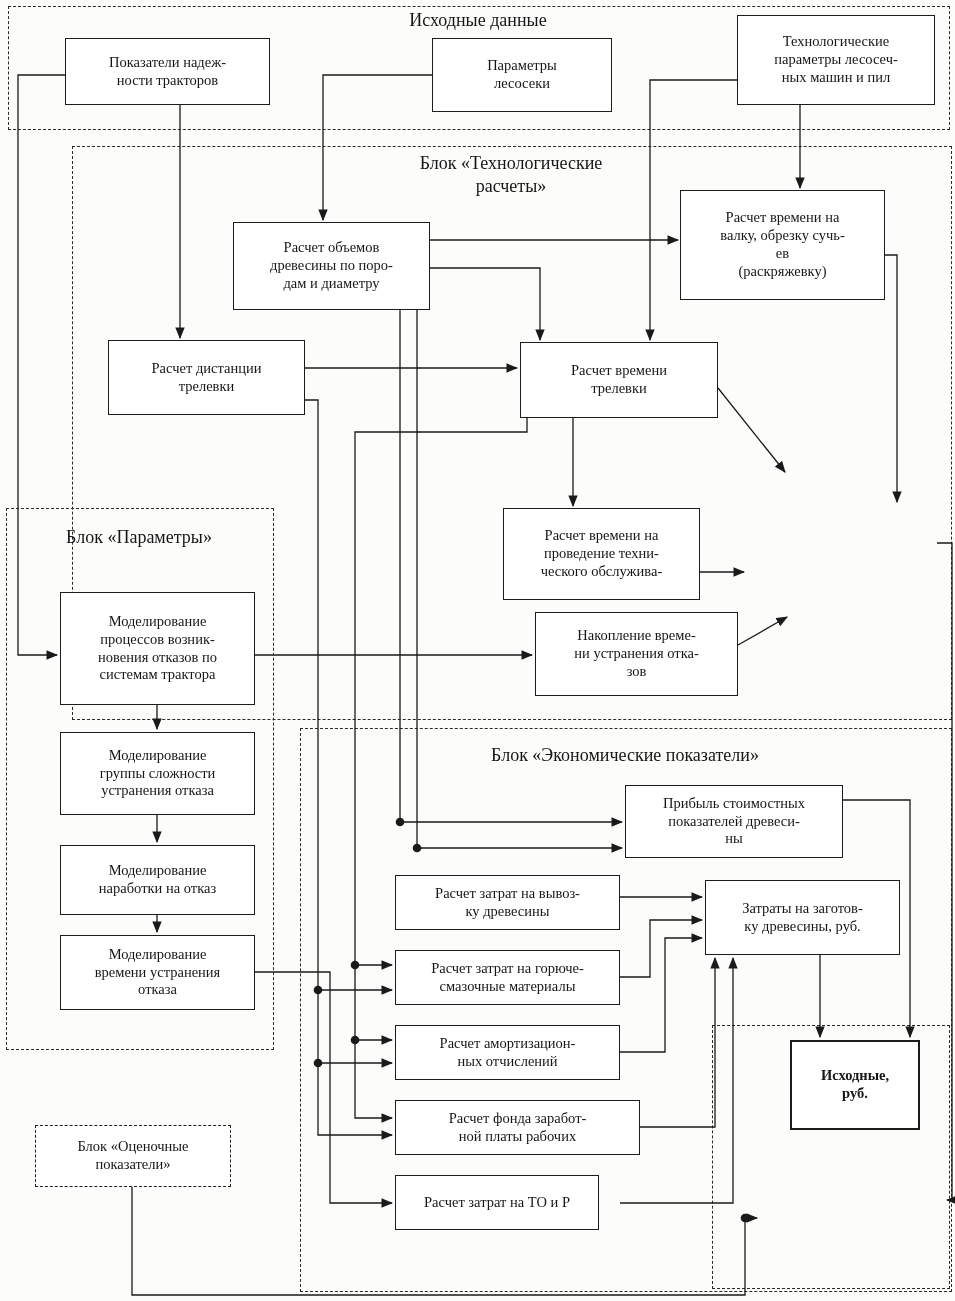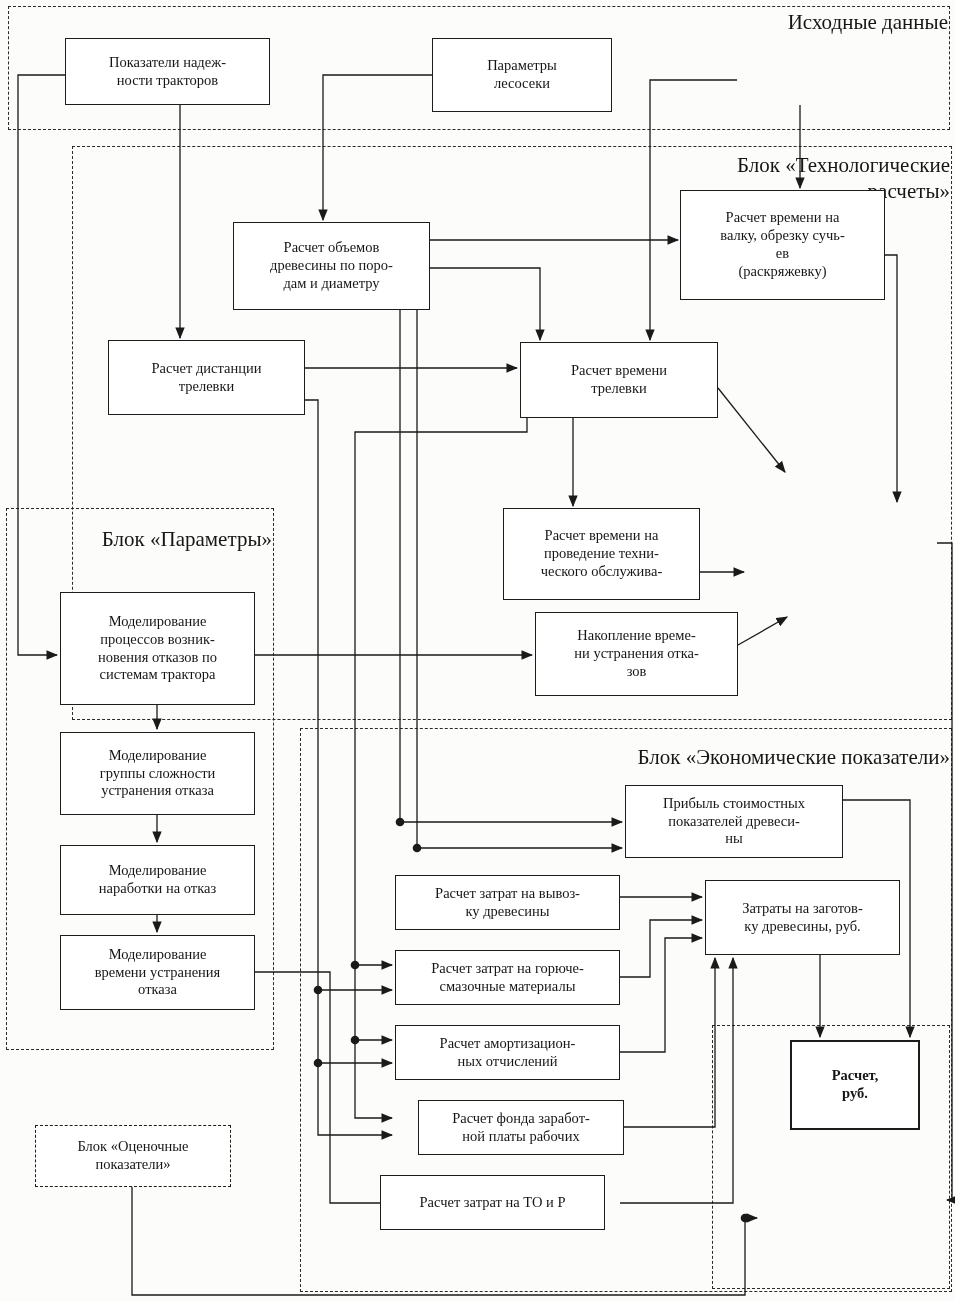--- a/index.html
+++ b/index.html
@@ -4,22 +4,22 @@
 <style>
   html,body{margin:0;padding:0;background:#e8e8e4;}
   .stage{
     position:relative;width:955px;height:1301px;margin:0 auto;
     background:#fcfcfa;color:#161616;
     font-family:"Liberation Serif","DejaVu Serif",serif;
     overflow:hidden;
   }
   .dashed{position:absolute;border:1.6px dashed #2a2a2a;z-index:0;background:transparent;}
   .sec-title{
-    position:absolute;text-align:right;white-space:pre-line;
-    font-size:21px;line-height:1.25;z-index:2;
+    position:absolute;text-align:center;white-space:pre-line;
+    font-size:18px;line-height:1.25;z-index:2;
   }
   .node{
     position:absolute;border:1.4px solid #1c1c1c;background:#ffffff;
     display:flex;align-items:center;justify-content:center;
     text-align:center;white-space:pre-line;
     font-size:14.5px;line-height:1.24;padding:2px 4px;box-sizing:border-box;
     z-index:3;
   }
   .node.dashedbox{border-style:dashed;}
   .node.thick{border-width:2.6px;font-weight:bold;}
@@ -102,20 +102,23 @@
   <div class="sec-title" style="left:8px;top:9px;width:940px">Исходные данные</div>
   <div class="sec-title" style="left:72px;top:152px;width:878px">Блок «Технологические
 расчеты»</div>
   <div class="sec-title" style="left:6px;top:526px;width:266px">Блок «Параметры»</div>
   <div class="sec-title" style="left:300px;top:744px;width:650px">Блок «Экономические показатели»</div>
 
   <div class="node" style="left:65px;top:38px;width:205px;height:67px">Показатели надеж-
 ности тракторов</div>
   <div class="node" style="left:432px;top:38px;width:180px;height:74px">Параметры
 лесосеки</div>
+  <div class="node" style="left:737px;top:15px;width:198px;height:90px">Технологические
+параметры лесосеч-
+ных машин и пил</div>
 
   <div class="node" style="left:680px;top:190px;width:205px;height:110px">Расчет времени на
 валку, обрезку сучь-
 ев
 (раскряжевку)</div>
   <div class="node" style="left:233px;top:222px;width:197px;height:88px">Расчет объемов
 древесины по поро-
 дам и диаметру</div>
   <div class="node" style="left:108px;top:340px;width:197px;height:75px">Расчет дистанции
 трелевки</div>
@@ -146,22 +149,22 @@
 показателей древеси-
 ны</div>
   <div class="node" style="left:395px;top:875px;width:225px;height:55px">Расчет затрат на вывоз-
 ку древесины</div>
   <div class="node" style="left:705px;top:880px;width:195px;height:75px">Затраты на заготов-
 ку древесины, руб.</div>
   <div class="node" style="left:395px;top:950px;width:225px;height:55px">Расчет затрат на горюче-
 смазочные материалы</div>
   <div class="node" style="left:395px;top:1025px;width:225px;height:55px">Расчет амортизацион-
 ных отчислений</div>
-  <div class="node" style="left:418px;top:1100px;width:206px;height:55px">Расчет фонда заработ-
+  <div class="node" style="left:395px;top:1100px;width:245px;height:55px">Расчет фонда заработ-
 ной платы рабочих</div>
-  <div class="node" style="left:380px;top:1175px;width:225px;height:55px">Расчет затрат на ТО и Р</div>
+  <div class="node" style="left:395px;top:1175px;width:204px;height:55px">Расчет затрат на ТО и Р</div>
 
   <div class="node dashedbox" style="left:35px;top:1125px;width:196px;height:62px">Блок «Оценочные
 показатели»</div>
-  <div class="node thick" style="left:790px;top:1040px;width:130px;height:90px">Расчет,
+  <div class="node thick" style="left:790px;top:1040px;width:130px;height:90px">Исходные,
 руб.</div>
 
 </div>
 
 </body></html>

